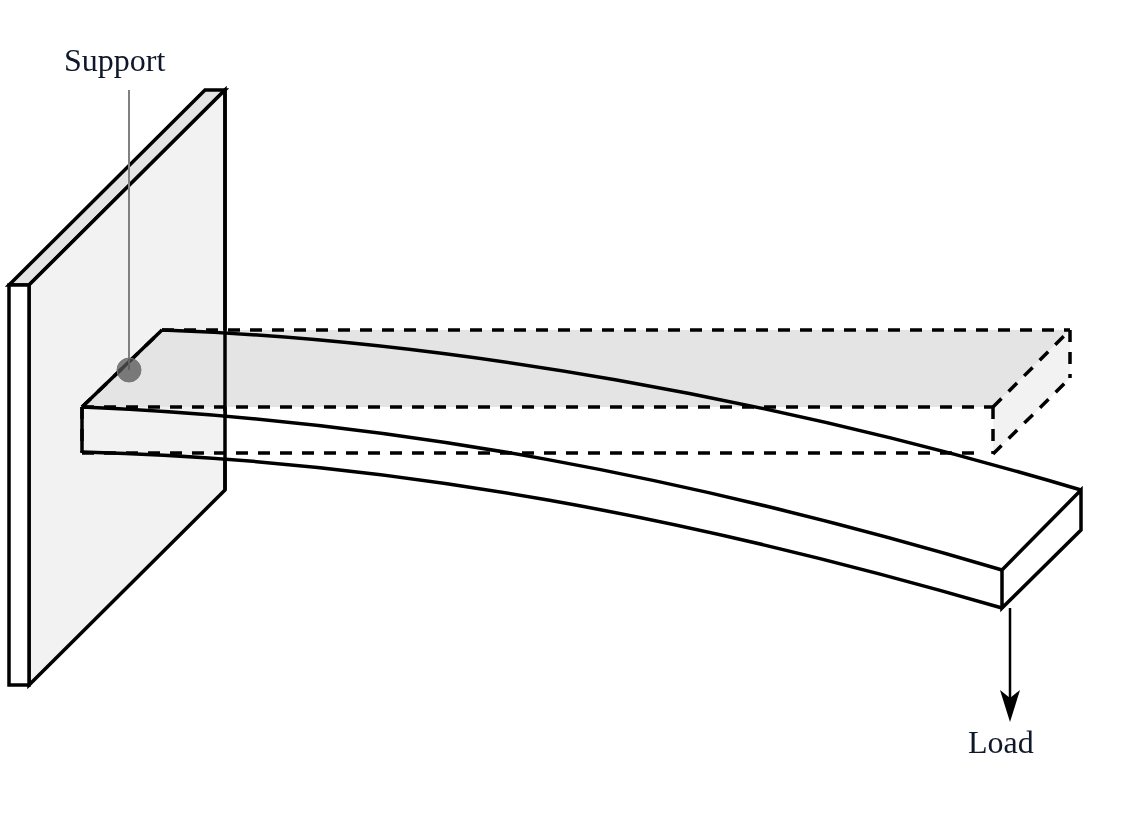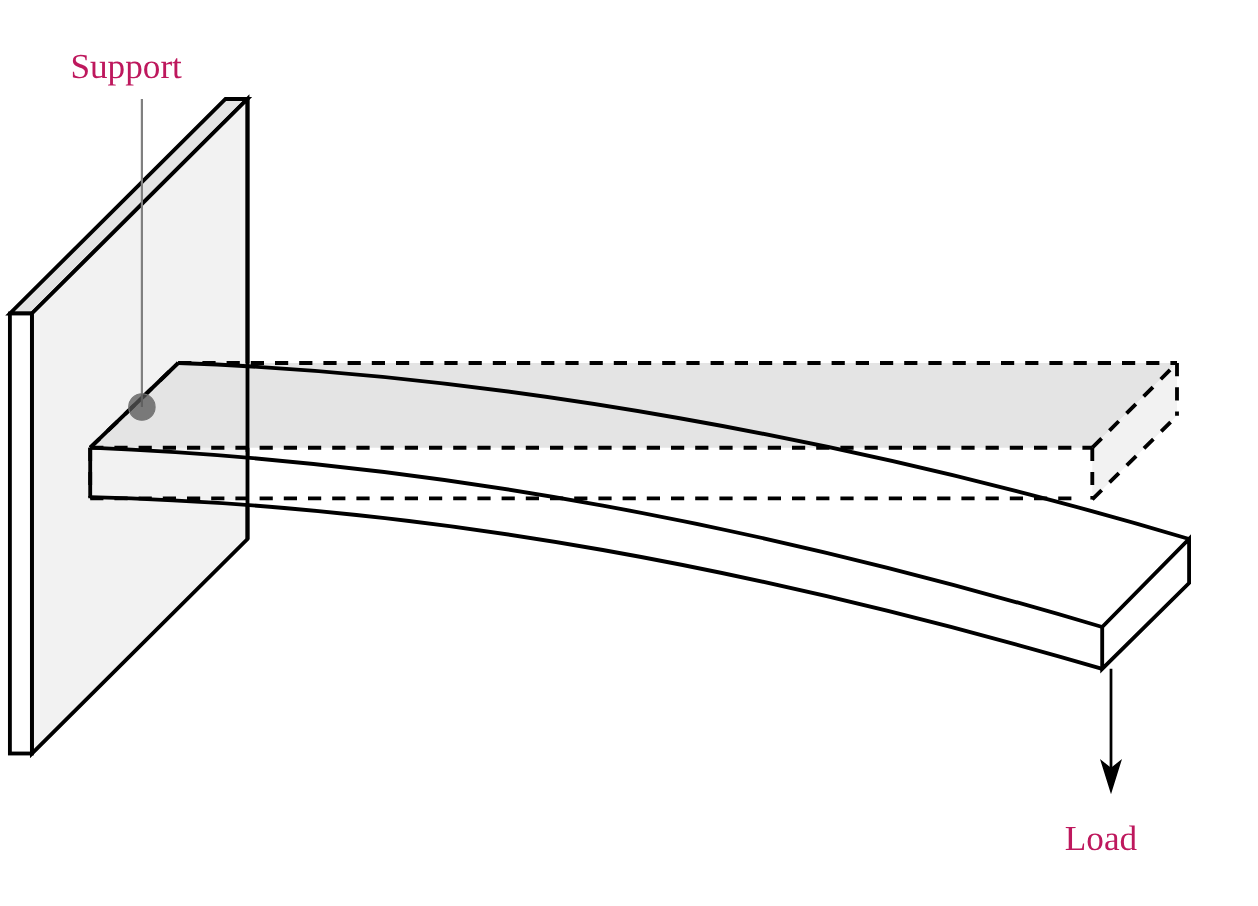--- a/index.html
+++ b/index.html
@@ -1,20 +1,20 @@
 <!DOCTYPE html>
 <html><head>
 <meta charset="utf-8">
 <style>
   html, body { margin: 0; padding: 0; background: #ffffff; }
   #stage { position: relative; width: 1144px; height: 824px; overflow: hidden; background: #ffffff; }
   svg { position: absolute; left: 0; top: 0; }
-  .label { position: absolute; font-family: "Liberation Serif", "DejaVu Serif", serif; font-size: 32px; color: #be185d; white-space: nowrap; line-height: 1; }
+  .label { position: absolute; font-family: "Liberation Serif", "DejaVu Serif", serif; font-size: 32px; color: #0f172a; white-space: nowrap; line-height: 1; }
   #label-support { left: 64px; top: 44px; }
-  #label-load { left: 968px; top: 746px; }
+  #label-load { left: 968px; top: 726px; }
 </style>
 </head>
 <body>
 
 <div id="stage">
   <svg width="1144" height="824" viewBox="0 0 1144 824">
 
     <g>
       <polygon points="9,285 29,285 225,90 205,90" fill="#e4e4e4" stroke="#000" stroke-width="3.5" stroke-linejoin="miter"></polygon>
       <polygon points="29,285 225,90 225,490 29,685" fill="#f2f2f2" stroke="#000" stroke-width="3.5"></polygon>

